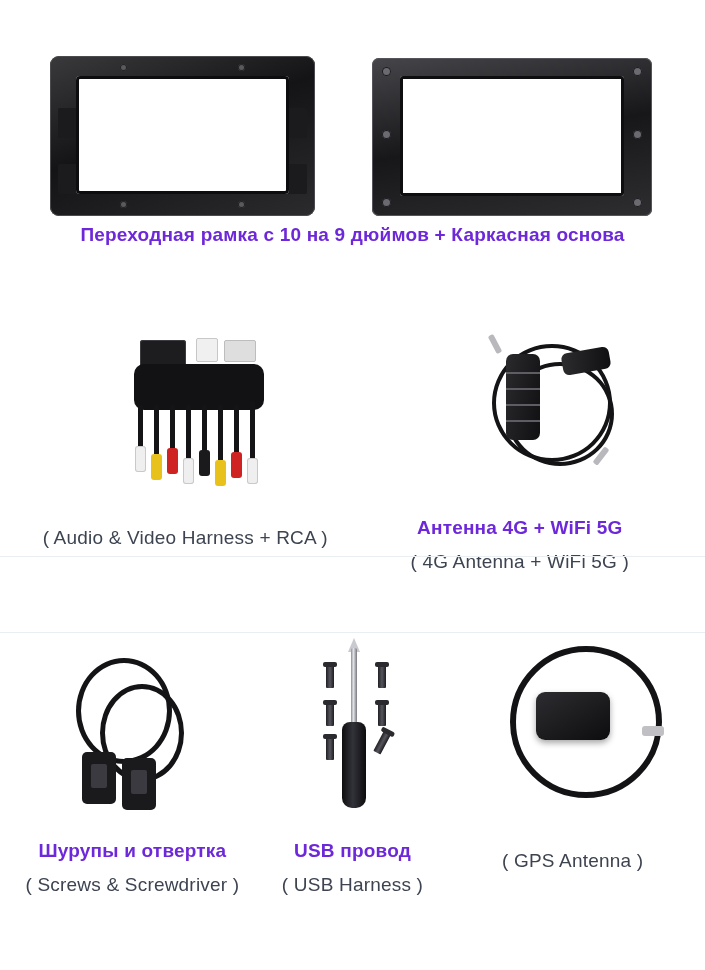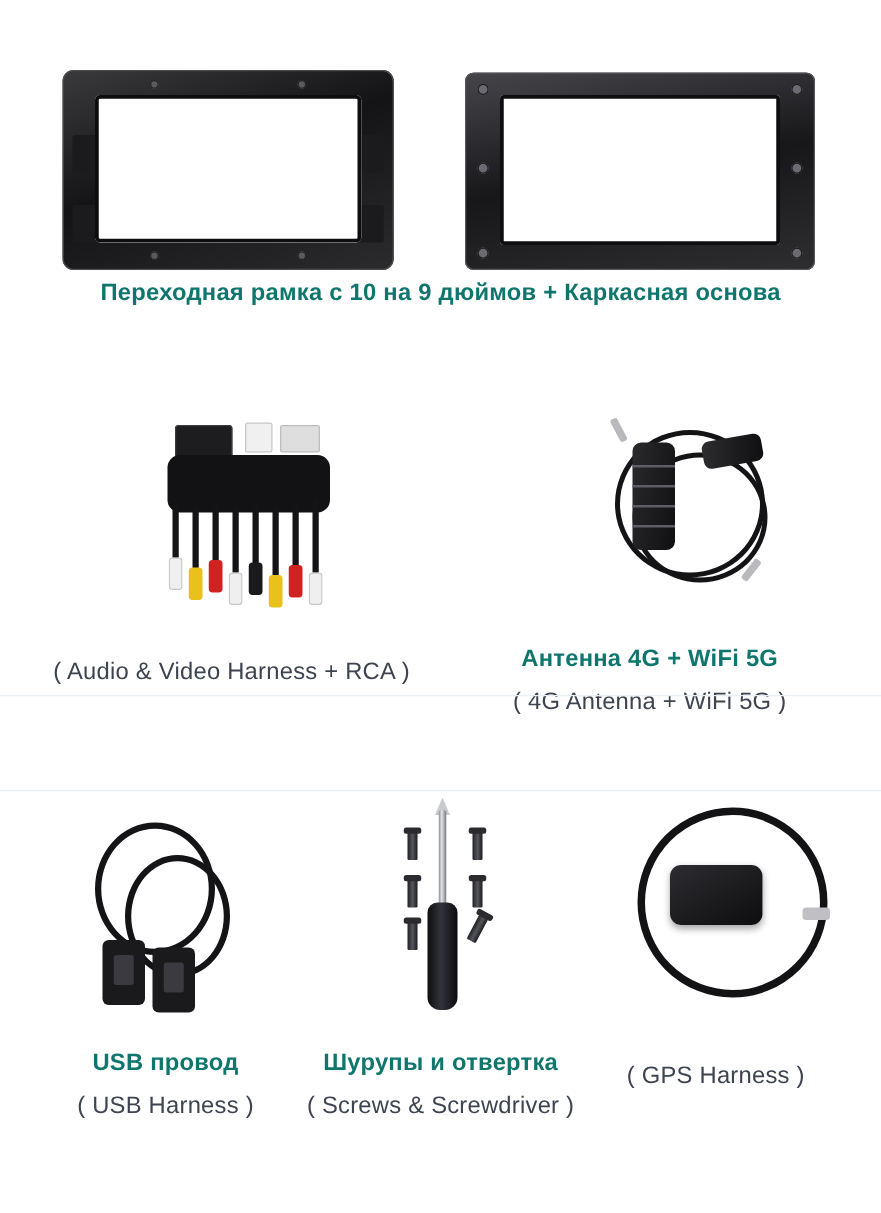--- a/index.html
+++ b/index.html
@@ -18,21 +18,21 @@
     position: relative;
     width: 705px;
     height: 970px;
     background: #ffffff;
   }
 
   
   .cap-ru {
     font-size: 19px;
     font-weight: bold;
-    color: #0f766e;
+    color: #6d28d9;
     text-align: center;
     letter-spacing: 0.2px;
     line-height: 1.25;
   }
   .cap-en {
     font-size: 19px;
     font-weight: normal;
     color: #3d4450;
     text-align: center;
     letter-spacing: 0.2px;
@@ -494,27 +494,27 @@
       <div class="gps">
         <div class="gps-loop"></div>
         <div class="gps-puck"></div>
         <div class="gps-conn"></div>
       </div>
 
     </div>
 
     <div class="cap-cols">
       <div class="cap-col">
+        <div class="cap-ru">Шурупы и отвертка</div>
+        <div class="cap-en">( Screws &amp; Screwdriver )</div>
+      </div>
+      <div class="cap-col">
         <div class="cap-ru">USB провод</div>
         <div class="cap-en">( USB Harness )</div>
       </div>
       <div class="cap-col">
-        <div class="cap-ru">Шурупы и отвертка</div>
-        <div class="cap-en">( Screws &amp; Screwdriver )</div>
-      </div>
-      <div class="cap-col">
-        <div class="cap-en">( GPS Harness )</div>
+        <div class="cap-en">( GPS Antenna )</div>
       </div>
     </div>
 
   </div>
 
 </div>
 
 </body></html>

